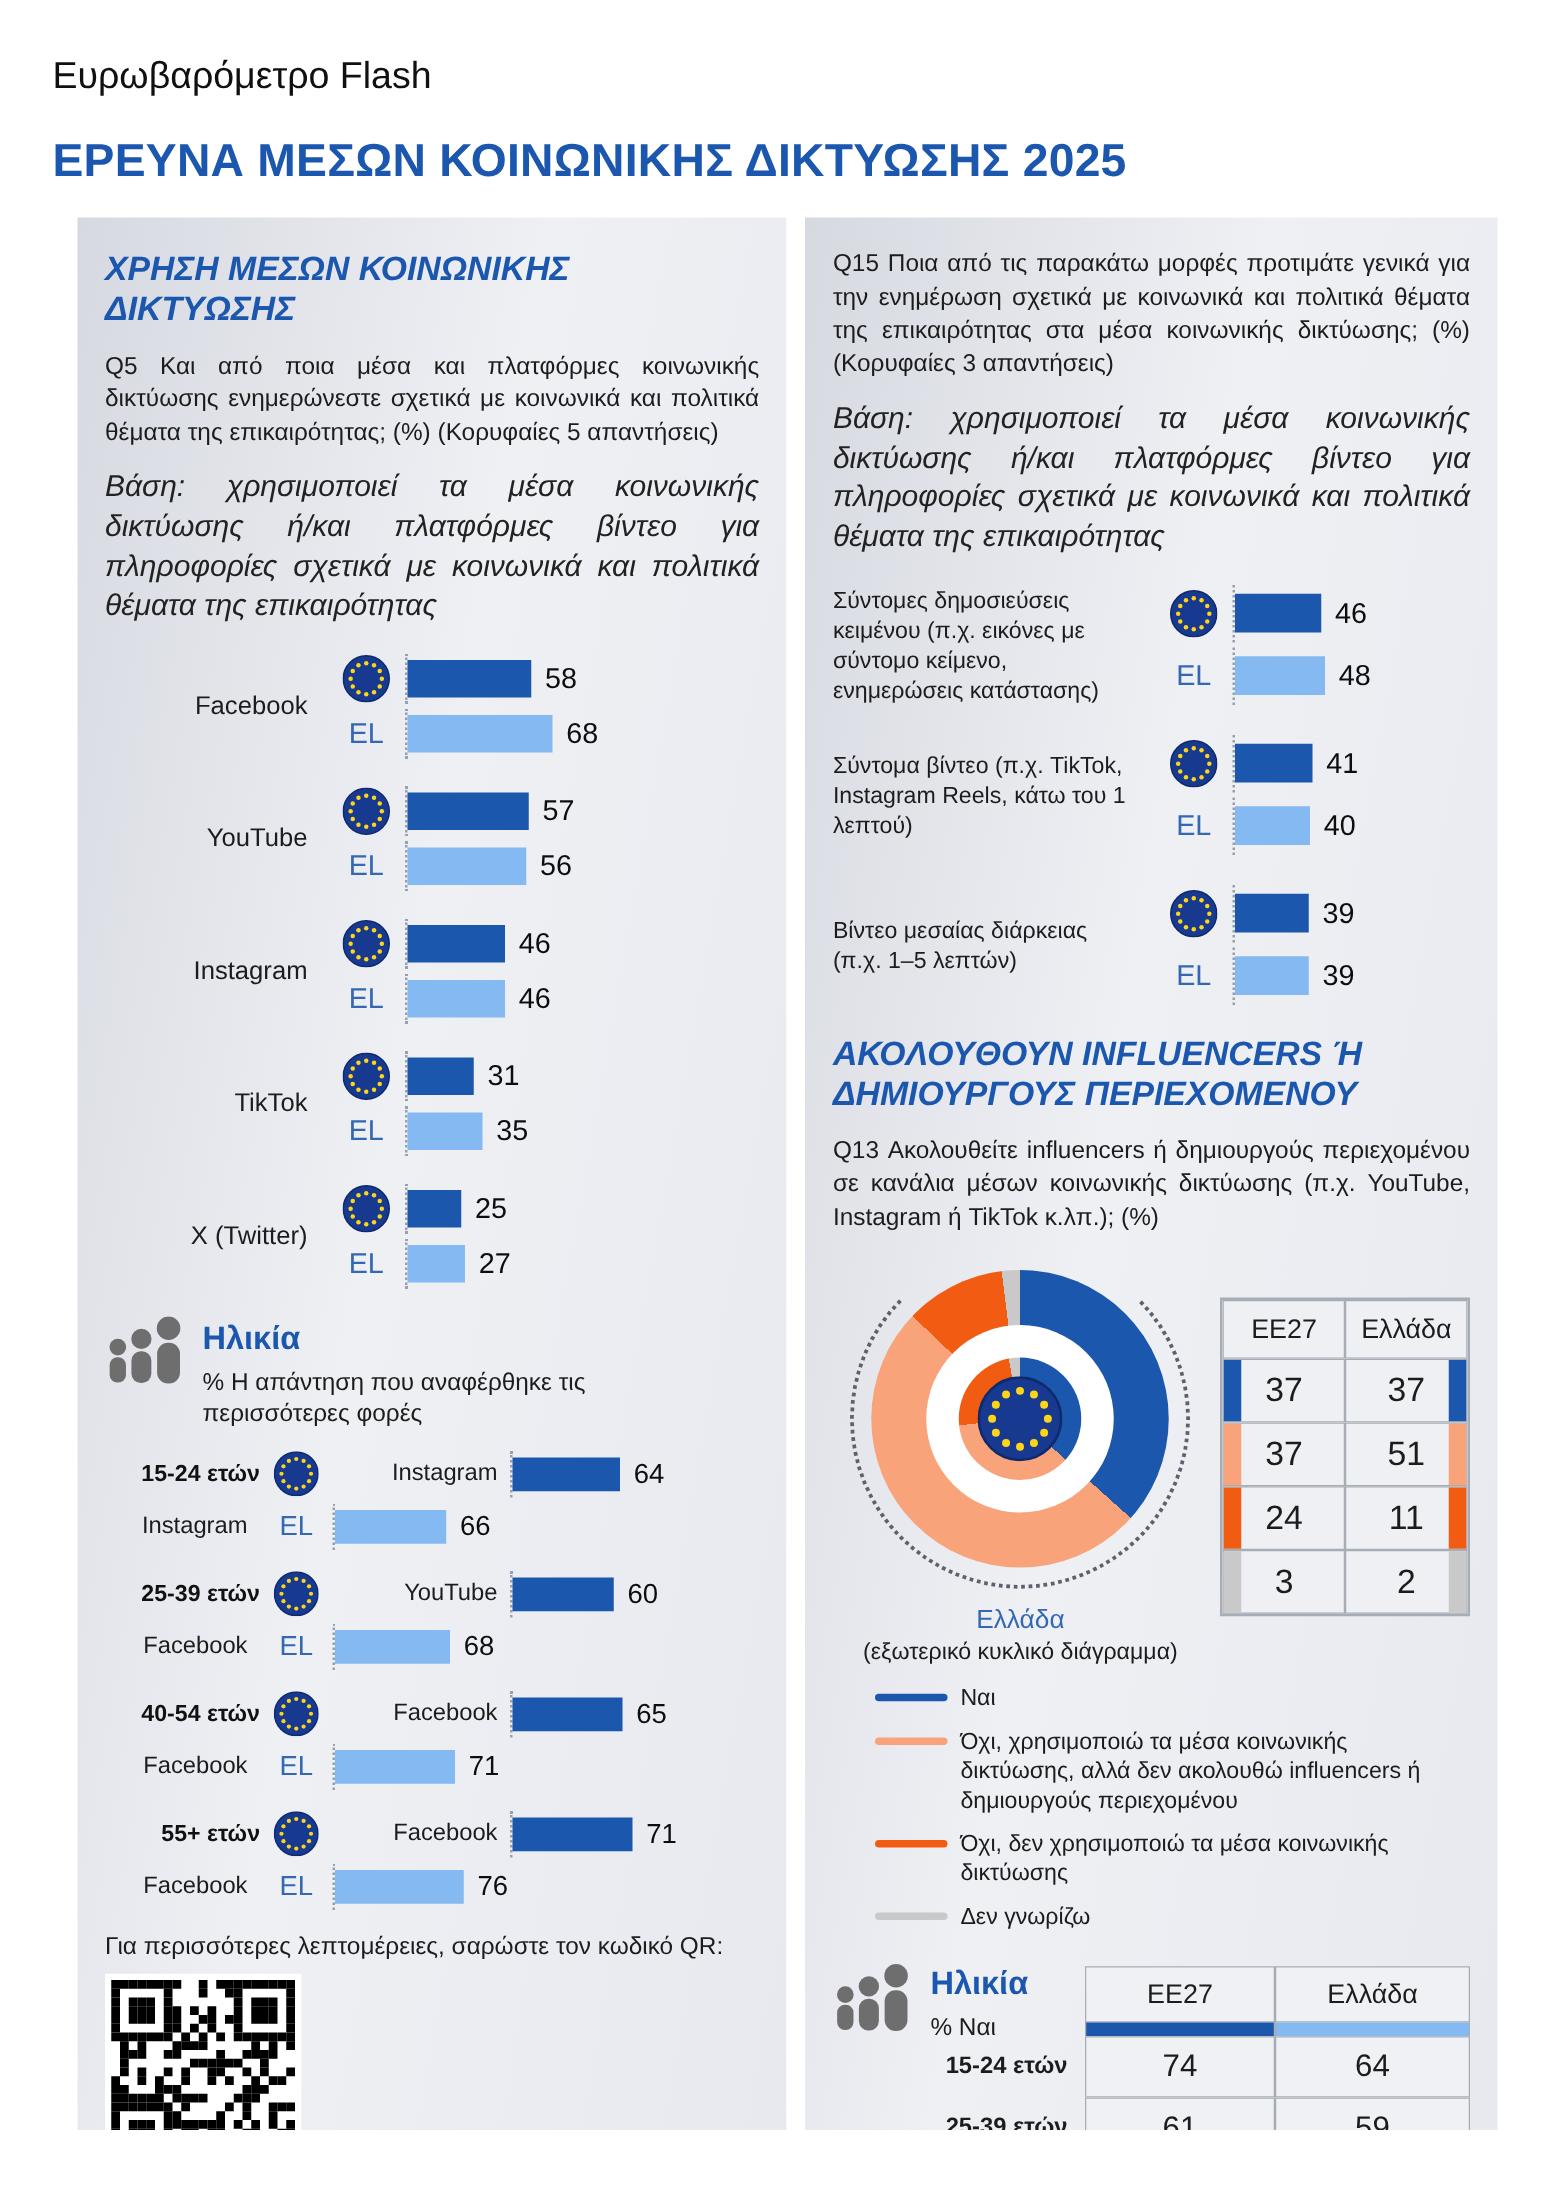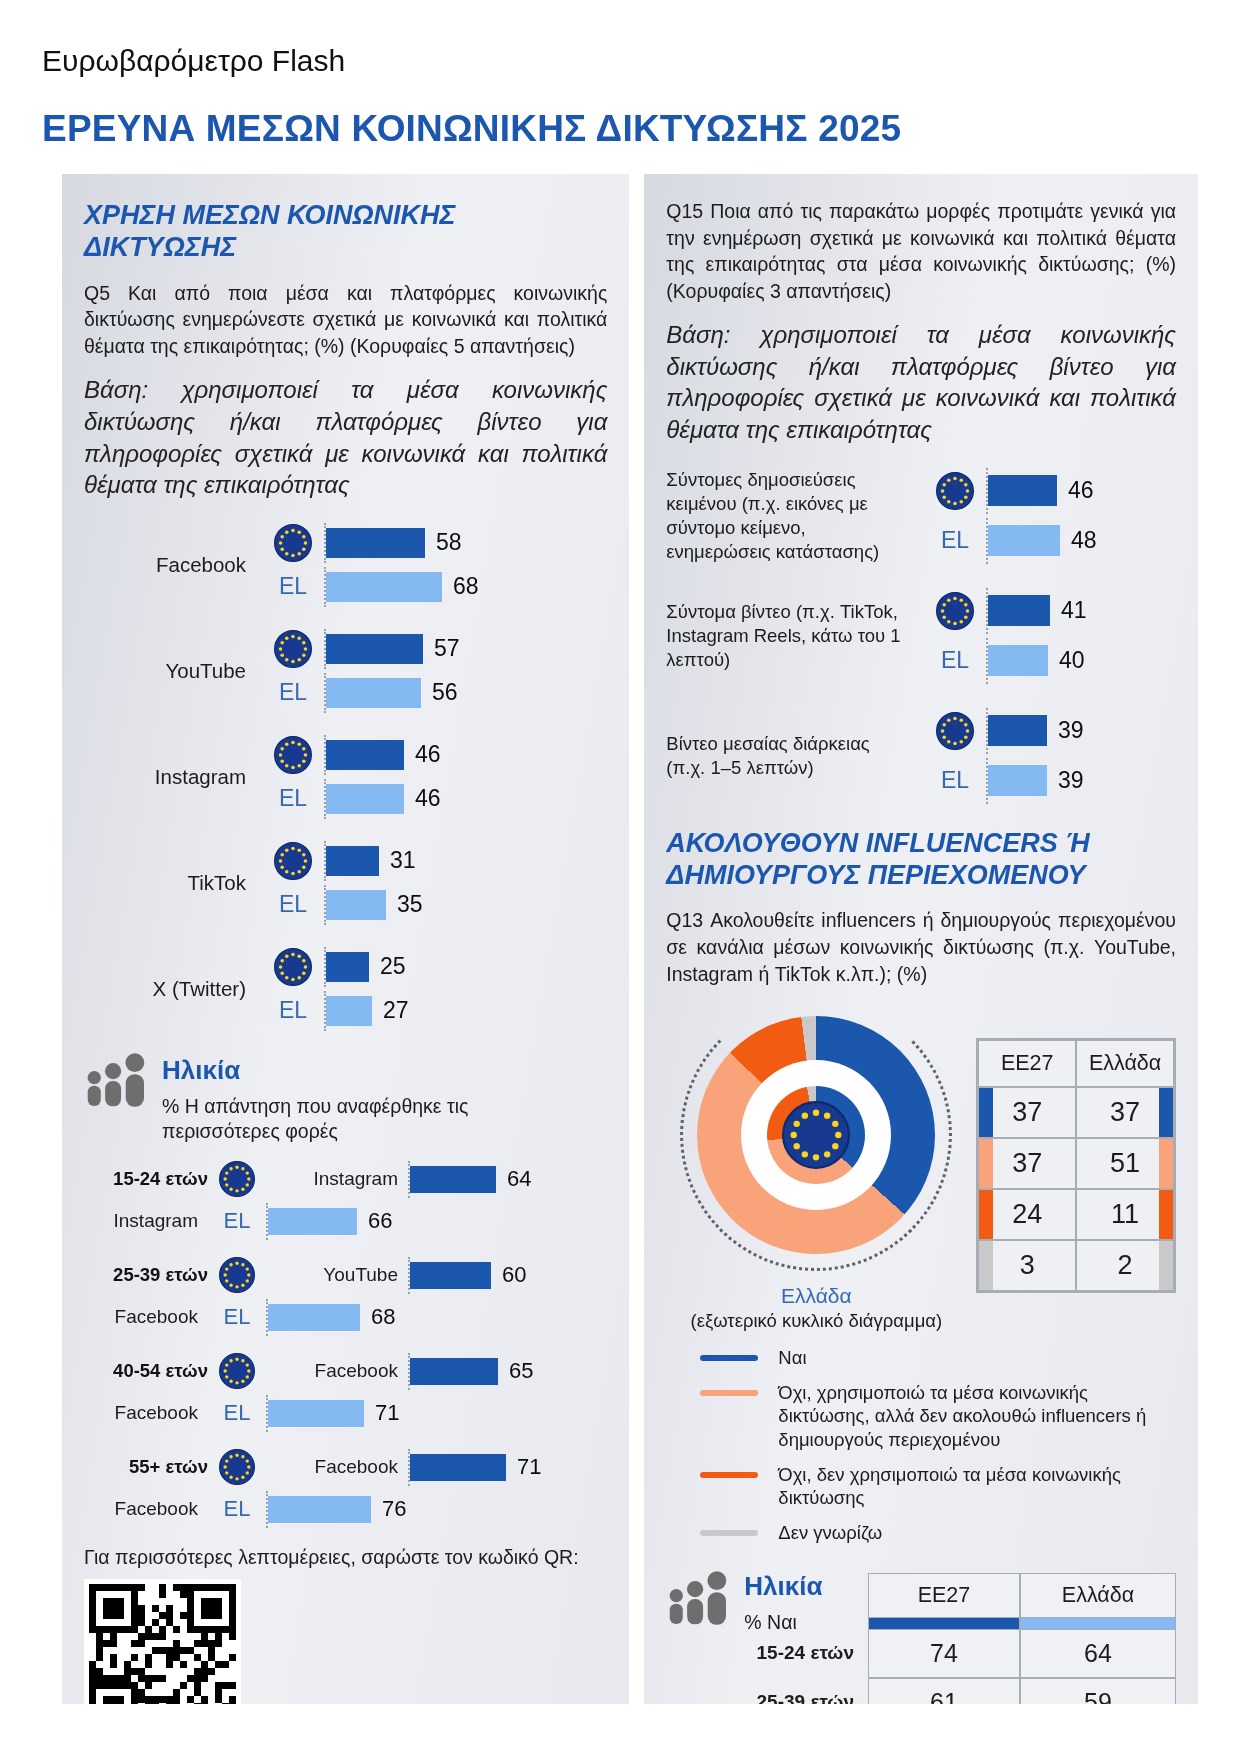--- a/index.html
+++ b/index.html
@@ -64,21 +64,21 @@
 
   .tbl13{width:212px;flex:1;margin-top:36px;border:2px solid #a7adb5;background:#eef0f3;height:max-content;}
   .t13row{display:grid;grid-template-columns:1fr 1fr;}
   .t13cell{border:1px solid #a7adb5;text-align:center;position:relative;background:#eef0f3;}
   .t13cell.hd{font-size:21.5px;padding:10px 0;}
   .t13cell.dv{font-size:27px;padding:9px 0;}
   .strip{position:absolute;top:0;bottom:0;width:14px;}
   .strip.l{left:0;} .strip.r{right:0;}
 
   .legend{margin:14px 0 8px 34px;}
-  .lg-item{display:flex;gap:20px;margin-bottom:11px;align-items:flex-start;}
+  .lg-item{display:flex;gap:10px;margin-bottom:11px;align-items:flex-start;}
   .lg-line{width:58px;height:6px;border-radius:3px;flex-shrink:0;margin-top:9px;}
   .lg-text{font-size:18.5px;line-height:1.28;max-width:400px;}
 
   .age2-wrap{position:relative;margin-top:26px;min-height:340px;}
   .age2-head{display:flex;gap:14px;align-items:flex-start;}
   .age2{position:absolute;top:2px;right:0;display:grid;grid-template-columns:176px 152px 156px;}
   .a2h{background:#f0f1f4;border:1px solid #a7adb5;font-size:21.5px;text-align:center;padding:9px 0;}
   .a2strip{height:11px;border-left:1px solid #a7adb5;border-right:1px solid #a7adb5;}
   .a2label{font-weight:bold;font-size:19px;text-align:right;padding:13px 14px 0 0;white-space:nowrap;}
   .a2val{font-size:25px;text-align:center;border:1px solid #a7adb5;padding:9px 0;background:#f0f1f4;}

